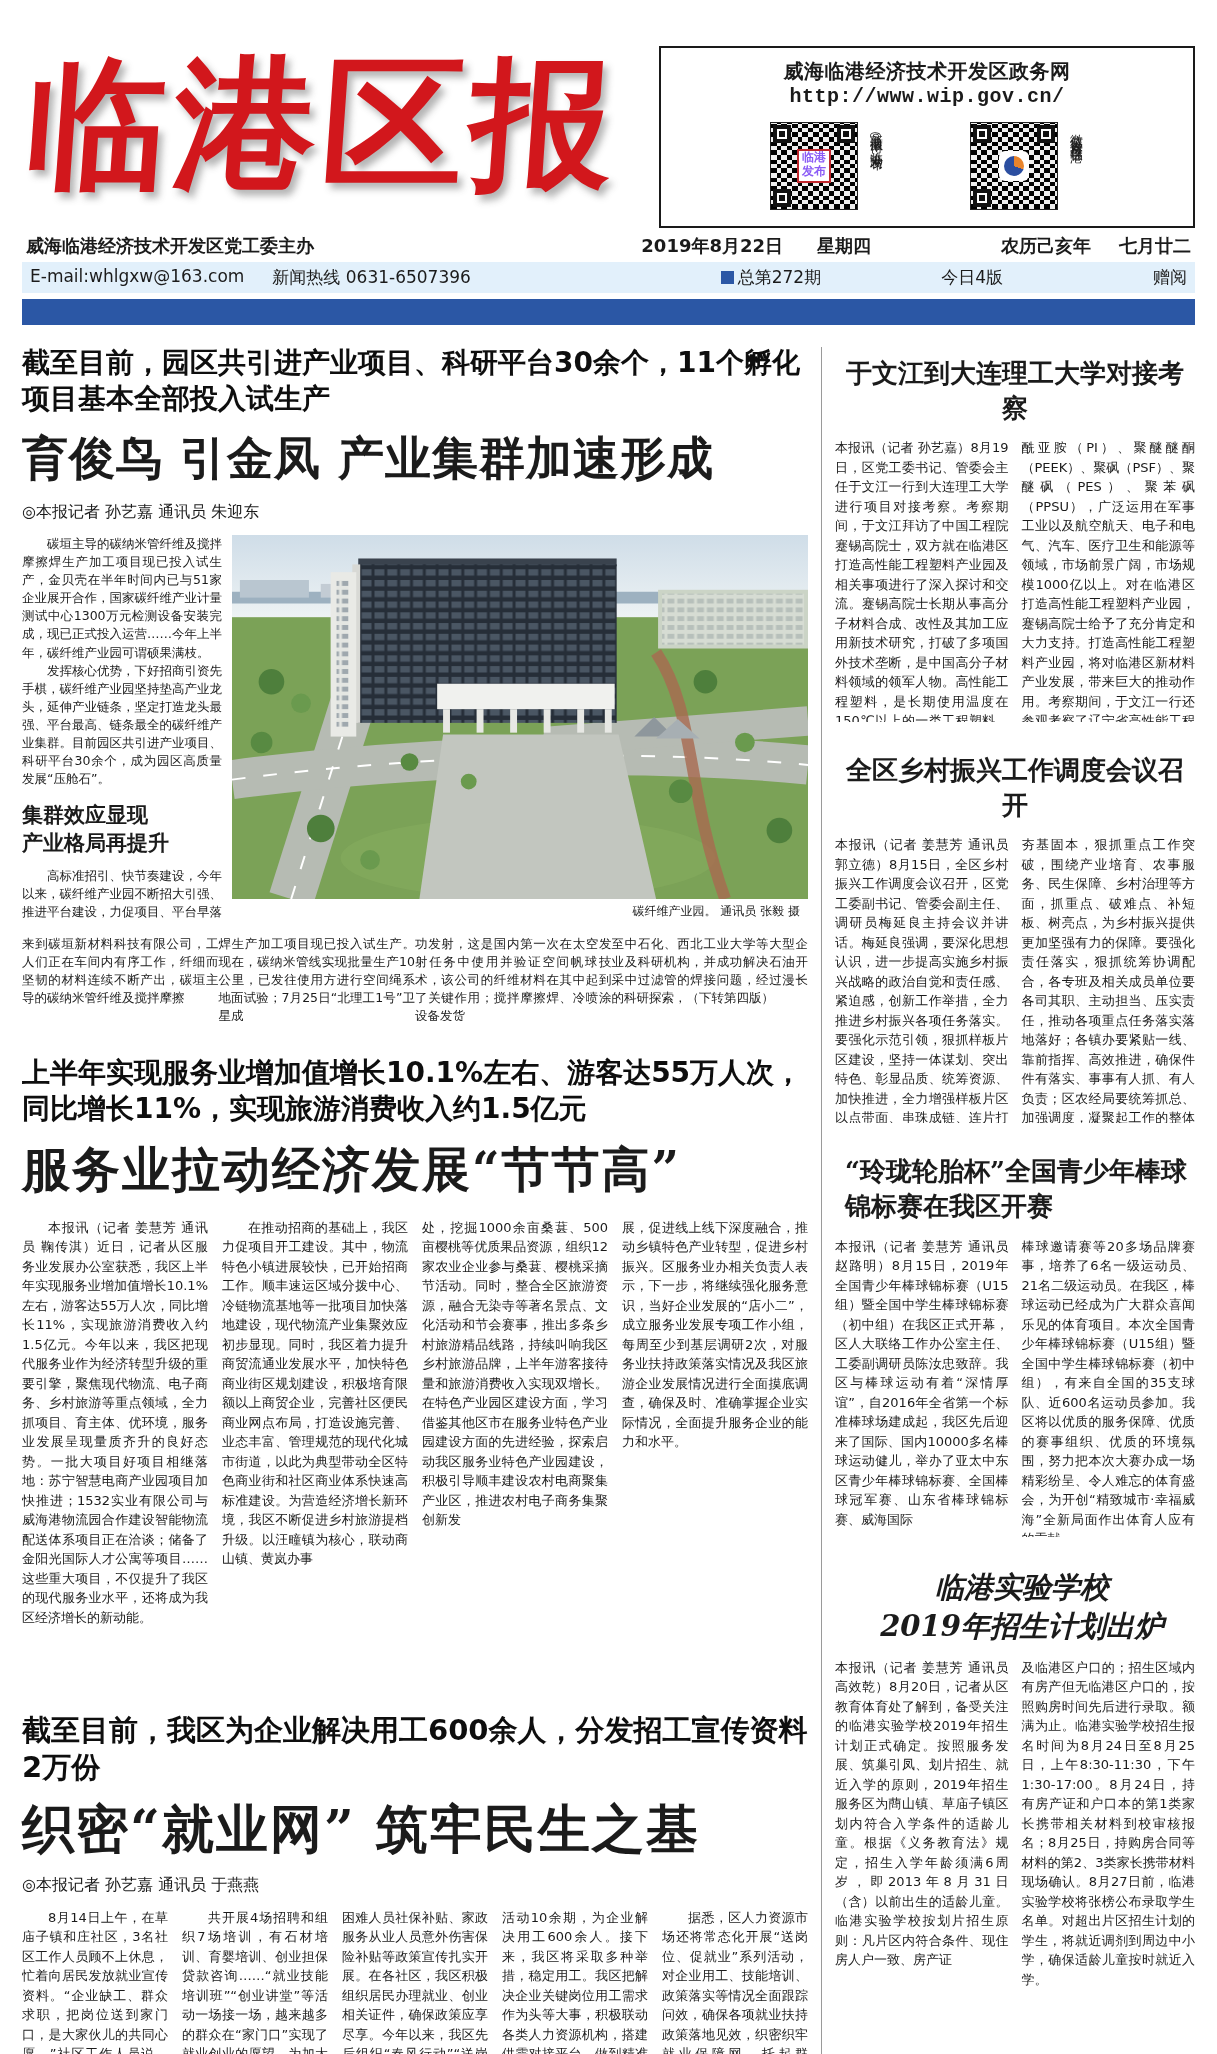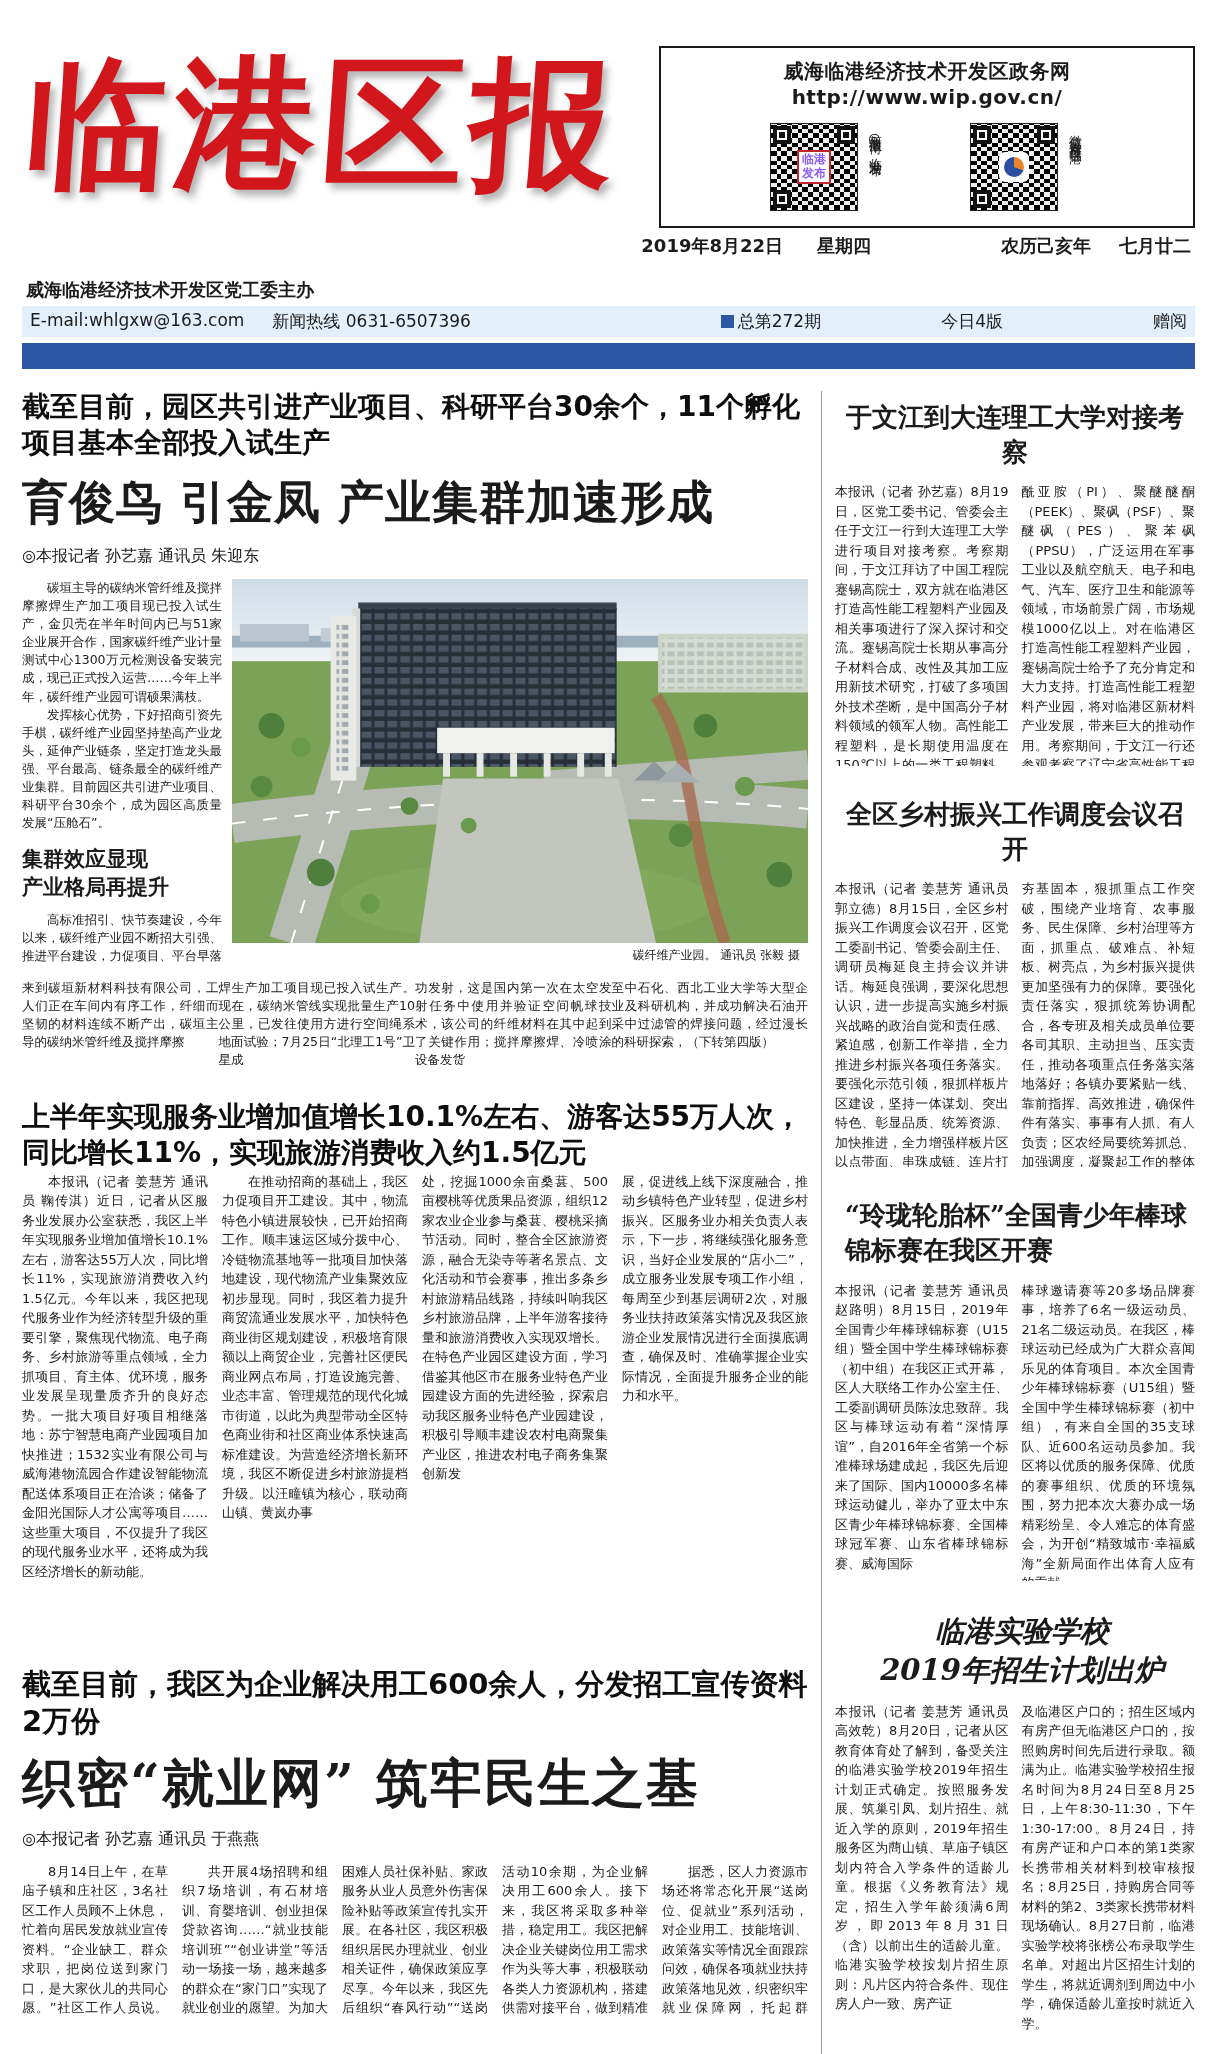--- a/index.html
+++ b/index.html
@@ -7,21 +7,21 @@
   .page { width:1217px; height:2054px; background:#fff; margin:0 auto; position:relative;
           overflow:hidden; color:#1b1b1b; }
 
   
   .header { display:flex; padding:42px 22px 0 26px; height:228px; }
   .masthead-title { width:615px; font-size:142px; line-height:1.15; font-weight:bold;
                     color:#d2171c; letter-spacing:6px; transform:skewX(-4deg);
                     text-shadow:5px 6px 7px rgba(60,60,60,.38); white-space:nowrap;
                     font-family:"DejaVu Serif", serif; }
   .gov-box { margin-left:18px; margin-top:4px; flex:1; border:2px solid #1a1a1a;
-             padding:10px 12px 8px; display:flex; flex-direction:column; }
+             padding:10px 12px 8px; display:flex; flex-direction:column;font-family:Liberation Mono, monospace; }
   .gov-line { font-size:20px; font-weight:bold; text-align:center; letter-spacing:.5px; }
   .qr-row { display:flex; justify-content:center; gap:86px; margin-top:14px; }
   .qr-pair { display:flex; gap:8px; }
   .qr { width:88px; height:88px; position:relative; border:1px solid #222;
         background:
           repeating-linear-gradient(0deg,#111 0 5px,#fff 5px 9px,#111 9px 13px,#fff 13px 18px),
           repeating-linear-gradient(90deg,#111 0 6px,#fff 6px 10px,#111 10px 16px,#fff 16px 21px);
         background-blend-mode:difference; }
   .qr .f { position:absolute; width:18px; height:18px; border:4px solid #111; background:#fff; }
   .qr .f::after { content:""; position:absolute; inset:2px; background:#111; }
@@ -30,21 +30,21 @@
                color:#8b5cf6; font-size:12px; font-weight:bold; line-height:1.15;
                display:flex; align-items:center; justify-content:center; text-align:center; }
   .qr-logo { position:absolute; inset:28px; background:#fff; border-radius:6px;
              display:flex; align-items:center; justify-content:center; }
   .swirl { width:20px; height:20px; border-radius:50%;
            background:conic-gradient(#e8842c 0 110deg,#2b4ea0 110deg 360deg); }
   .qr-label { writing-mode:vertical-rl; font-size:13px; letter-spacing:2px; padding-top:2px; }
 
   
   .dateline { display:flex; padding:6px 26px 4px; font-size:18px; font-weight:bold; }
-  .dateline .org { flex:1;margin-top:44px; }
+  .dateline .org { flex:1; }
   .dateline .mid { display:flex; gap:34px; margin-right:130px; }
   .dateline .lunar { display:flex; gap:28px; }
   .infoline { display:flex; align-items:center; background:#e2f0fb; margin:0 22px;
               padding:4px 8px; font-size:17px; }
   .infoline .grp { display:flex; gap:28px; flex:1; }
   .issue-wrap { display:flex; align-items:center; gap:4px; margin-right:120px; }
   .sq { display:inline-block; width:13px; height:13px; background:#2b57a5; }
   .bluebar { height:26px; background:#2b57a5; margin:6px 22px 0; }
 
   
@@ -232,20 +232,21 @@
       </div>
 
       <div class="cont-row">
         <div class="col">来到碳垣新材料科技有限公司，工人们正在车间内有序工作，纤细而坚韧的材料连续不断产出，碳垣主导的碳纳米管纤维及搅拌摩擦</div>
         <div class="col">焊生产加工项目现已投入试生产。现在，碳纳米管线实现批量生产10公里，已发往使用方进行空间绳系地面试验；7月25日“北理工1号”卫星成</div>
         <div class="col">功发射，这是国内第一次在太空发射任务中使用并验证空间帆球技术，该公司的纤维材料在其中起到了关键作用；搅拌摩擦焊、冷喷涂设备发货</div>
         <div class="col">至中石化、西北工业大学等大型企业及科研机构，并成功解决石油开采中过滤管的焊接问题，经过漫长的科研探索，（下转第四版）</div>
       </div>
 
       <div class="kicker b-kicker">上半年实现服务业增加值增长10.1%左右、游客达55万人次，同比增长11%，实现旅游消费收入约1.5亿元</div>
+      <h1 class="b-headline">服务业拉动经济发展“节节高”</h1>
       <div class="col-body b-body">
         <div class="col indent">本报讯（记者 姜慧芳 通讯员 鞠传淇）近日，记者从区服务业发展办公室获悉，我区上半年实现服务业增加值增长10.1%左右，游客达55万人次，同比增长11%，实现旅游消费收入约1.5亿元。今年以来，我区把现代服务业作为经济转型升级的重要引擎，聚焦现代物流、电子商务、乡村旅游等重点领域，全力抓项目、育主体、优环境，服务业发展呈现量质齐升的良好态势。一批大项目好项目相继落地：苏宁智慧电商产业园项目加快推进；1532实业有限公司与威海港物流园合作建设智能物流配送体系项目正在洽谈；储备了金阳光国际人才公寓等项目……这些重大项目，不仅提升了我区的现代服务业水平，还将成为我区经济增长的新动能。</div>
         <div class="col indent">在推动招商的基础上，我区力促项目开工建设。其中，物流特色小镇进展较快，已开始招商工作。顺丰速运区域分拨中心、冷链物流基地等一批项目加快落地建设，现代物流产业集聚效应初步显现。同时，我区着力提升商贸流通业发展水平，加快特色商业街区规划建设，积极培育限额以上商贸企业，完善社区便民商业网点布局，打造设施完善、业态丰富、管理规范的现代化城市街道，以此为典型带动全区特色商业街和社区商业体系快速高标准建设。为营造经济增长新环境，我区不断促进乡村旅游提档升级。以汪疃镇为核心，联动商山镇、黄岚办事</div>
         <div class="col">处，挖掘1000余亩桑葚、500亩樱桃等优质果品资源，组织12家农业企业参与桑葚、樱桃采摘节活动。同时，整合全区旅游资源，融合无染寺等著名景点、文化活动和节会赛事，推出多条乡村旅游精品线路，持续叫响我区乡村旅游品牌，上半年游客接待量和旅游消费收入实现双增长。在特色产业园区建设方面，学习借鉴其他区市在服务业特色产业园建设方面的先进经验，探索启动我区服务业特色产业园建设，积极引导顺丰建设农村电商聚集产业区，推进农村电子商务集聚创新发</div>
         <div class="col">展，促进线上线下深度融合，推动乡镇特色产业转型，促进乡村振兴。区服务业办相关负责人表示，下一步，将继续强化服务意识，当好企业发展的“店小二”，成立服务业发展专项工作小组，每周至少到基层调研2次，对服务业扶持政策落实情况及我区旅游企业发展情况进行全面摸底调查，确保及时、准确掌握企业实际情况，全面提升服务企业的能力和水平。</div>
       </div>
 
       <div class="kicker c-kicker">截至目前，我区为企业解决用工600余人，分发招工宣传资料2万份</div>
       <h1 class="c-headline">织密“就业网” 筑牢民生之基</h1>
       <div class="byline">◎本报记者 孙艺嘉 通讯员 于燕燕</div>

